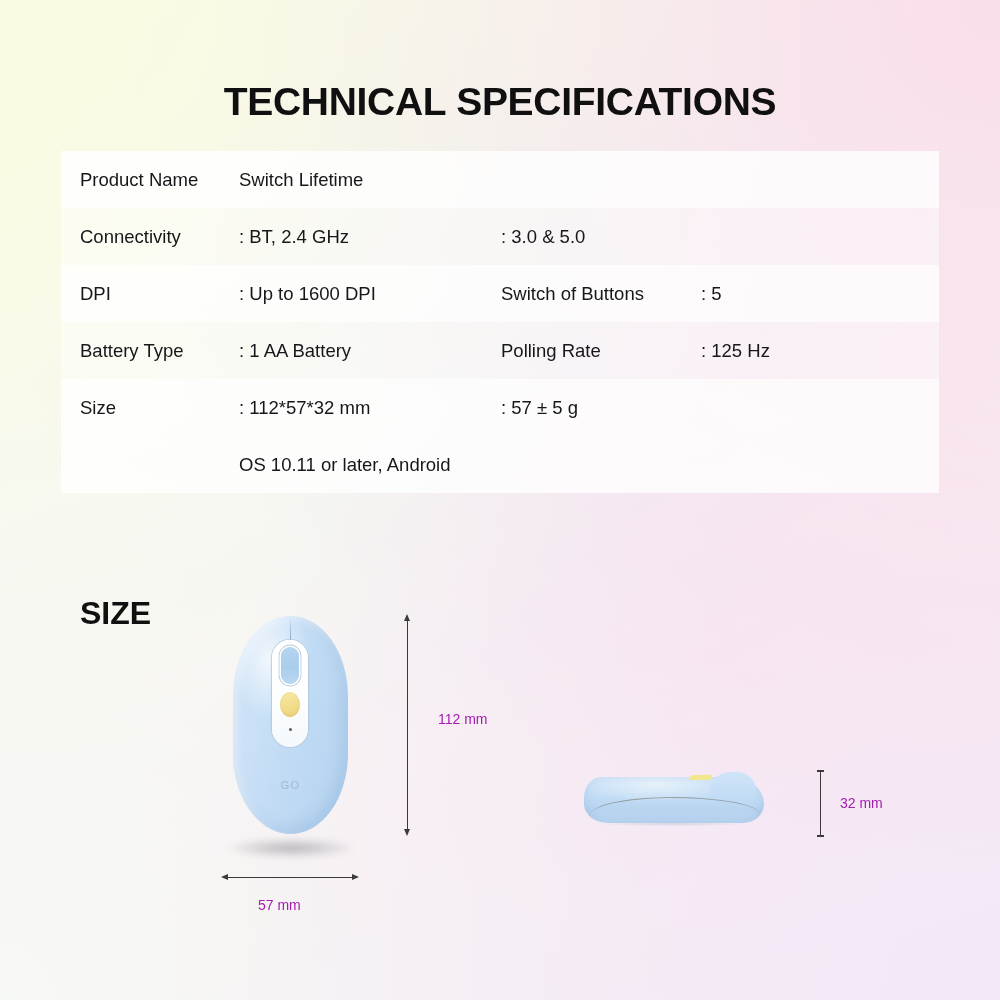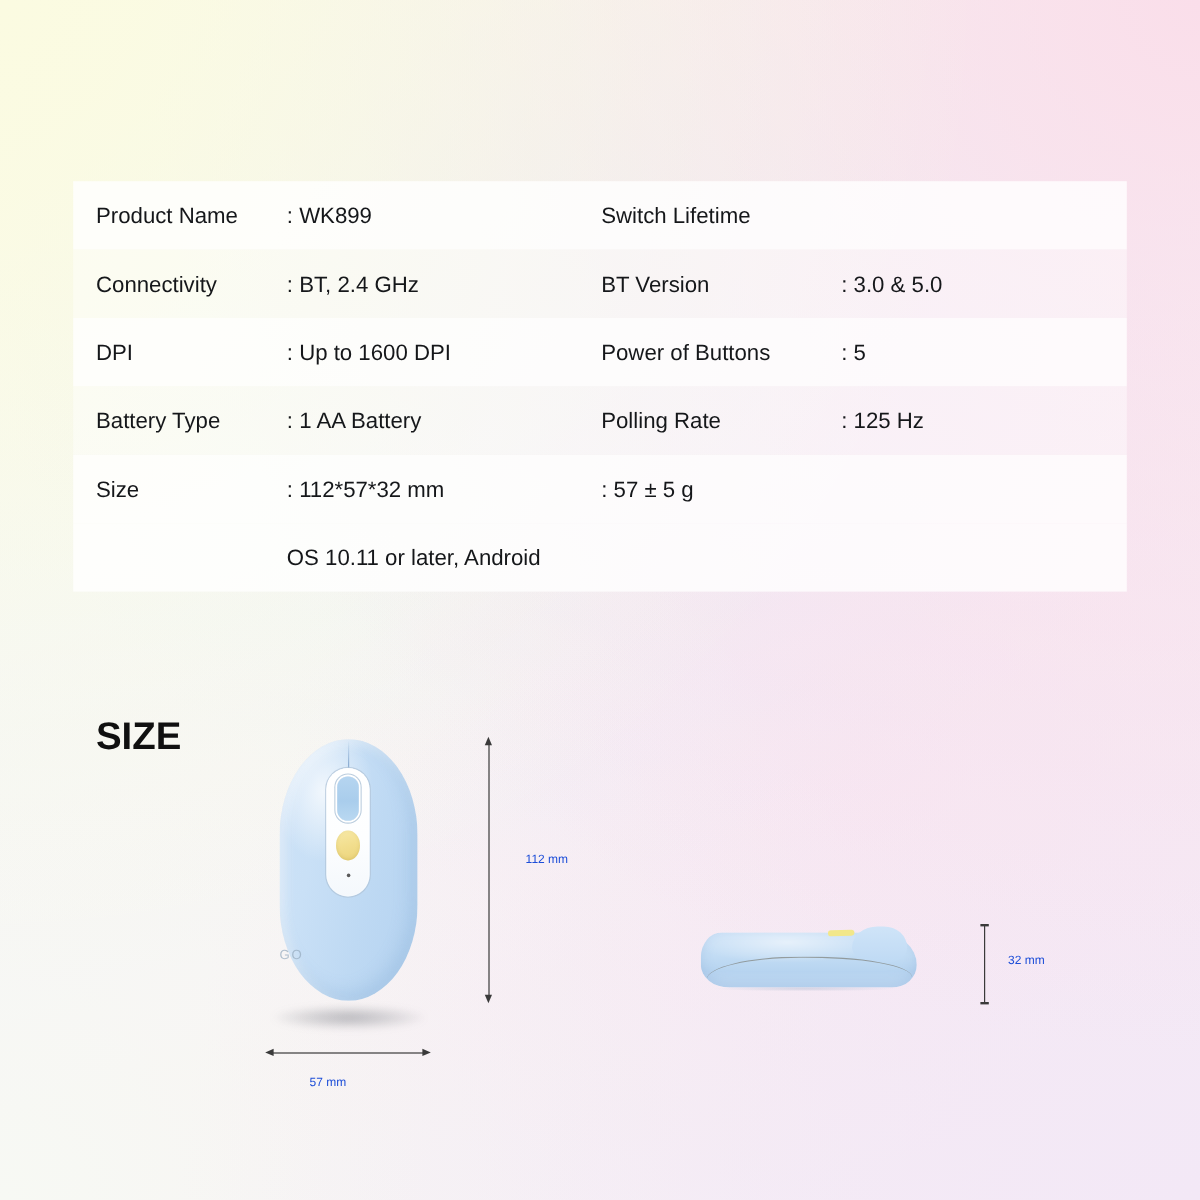--- a/index.html
+++ b/index.html
@@ -177,25 +177,24 @@
     width: 3px;
     height: 3px;
     border-radius: 50%;
     background: #5a5a5a;
   }
   .mouse-logo {
     position: absolute;
     left: 0;
     top: 163px;
     width: 115px;
-    text-align: left;
+    text-align: center;
     font-size: 11px;
     letter-spacing: 1.3px;
     color: rgba(150,170,190,0.72);
-    margin-top: 11px;
   }
   #mouse-top-shadow {
     position: absolute;
     left: 227px;
     top: 838px;
     width: 128px;
     height: 20px;
     border-radius: 50%;
     background: radial-gradient(ellipse at center, rgba(90,95,105,0.40) 0%, rgba(90,95,105,0.18) 42%, rgba(90,95,105,0) 73%);
     filter: blur(3px);
@@ -287,72 +286,67 @@
     position: absolute;
     width: 0; height: 0;
     border-top: 3.4px solid transparent;
     border-bottom: 3.4px solid transparent;
   }
   .arrow-left  { border-right: 7px solid #3a3a3a; }
   .arrow-right { border-left: 7px solid #3a3a3a; }
 
   .dim-label {
     position: absolute;
-    font-size: 10px;
-    color: #1d4ed8;
+    font-size: 14px;
+    color: #a21caf;
     white-space: nowrap;
     text-align: center;
   }
 </style>
 </head>
 <body>
 
 <div id="bg"></div>
 
 <div id="page">
 
+  <div id="title">TECHNICAL SPECIFICATIONS</div>
 
   <div id="spec-table">
 
     <div class="spec-row odd">
       <div class="cell cell-left">
           <span class="lbl">Product Name</span>
-        </div>
-      <div class="cell cell-val">
-          <span class="val">: WK899</span>
         </div>
       <div class="cell cell-left2">
           <span class="lbl">Switch Lifetime</span>
         </div>
     </div>
 
     <div class="spec-row even">
       <div class="cell cell-left">
           <span class="lbl">Connectivity</span>
         </div>
       <div class="cell cell-val">
           <span class="val">: BT, 2.4 GHz</span>
         </div>
-      <div class="cell cell-left2">
-          <span class="lbl">BT Version</span>
-        </div>
       <div class="cell cell-val2">
           <span class="val">: 3.0 &amp; 5.0</span>
         </div>
     </div>
 
     <div class="spec-row odd">
       <div class="cell cell-left">
           <span class="lbl">DPI</span>
         </div>
       <div class="cell cell-val">
           <span class="val">: Up to 1600 DPI</span>
         </div>
       <div class="cell cell-left2">
-          <span class="lbl">Power of Buttons</span>
+          <span class="lbl">Switch of Buttons</span>
         </div>
       <div class="cell cell-val2">
           <span class="val">: 5</span>
         </div>
     </div>
 
     <div class="spec-row even">
       <div class="cell cell-left">
           <span class="lbl">Battery Type</span>
         </div>

